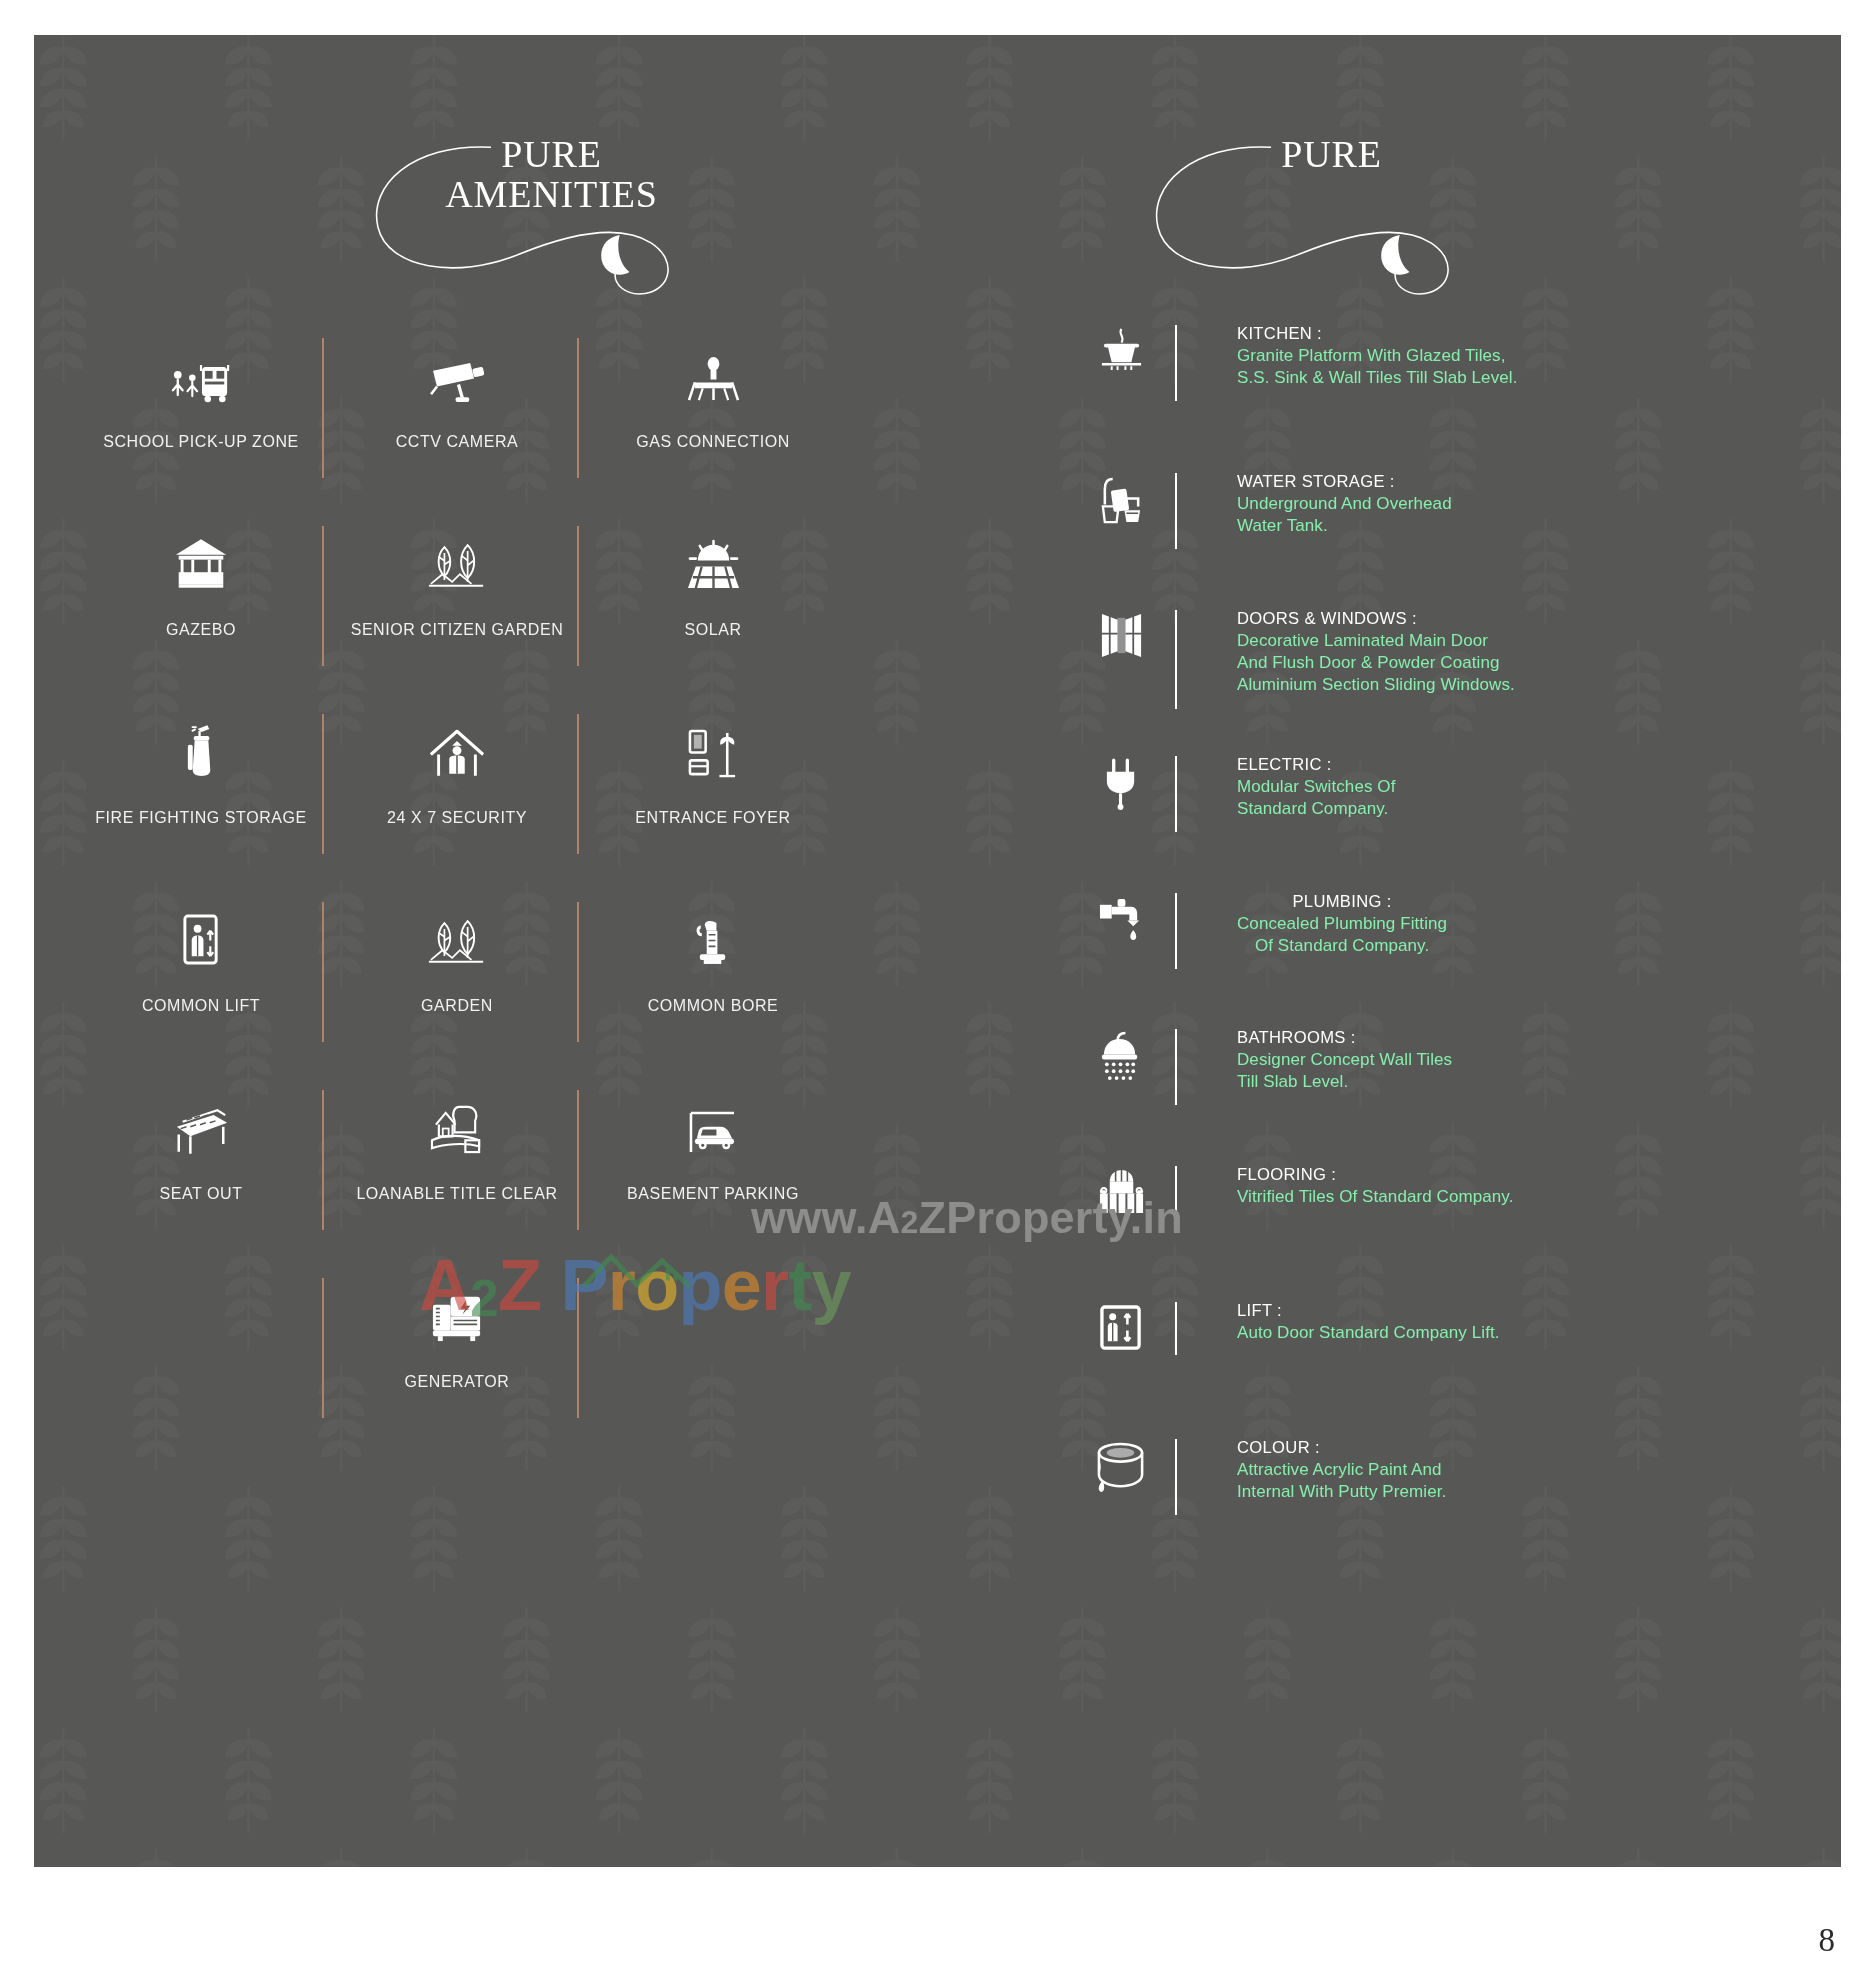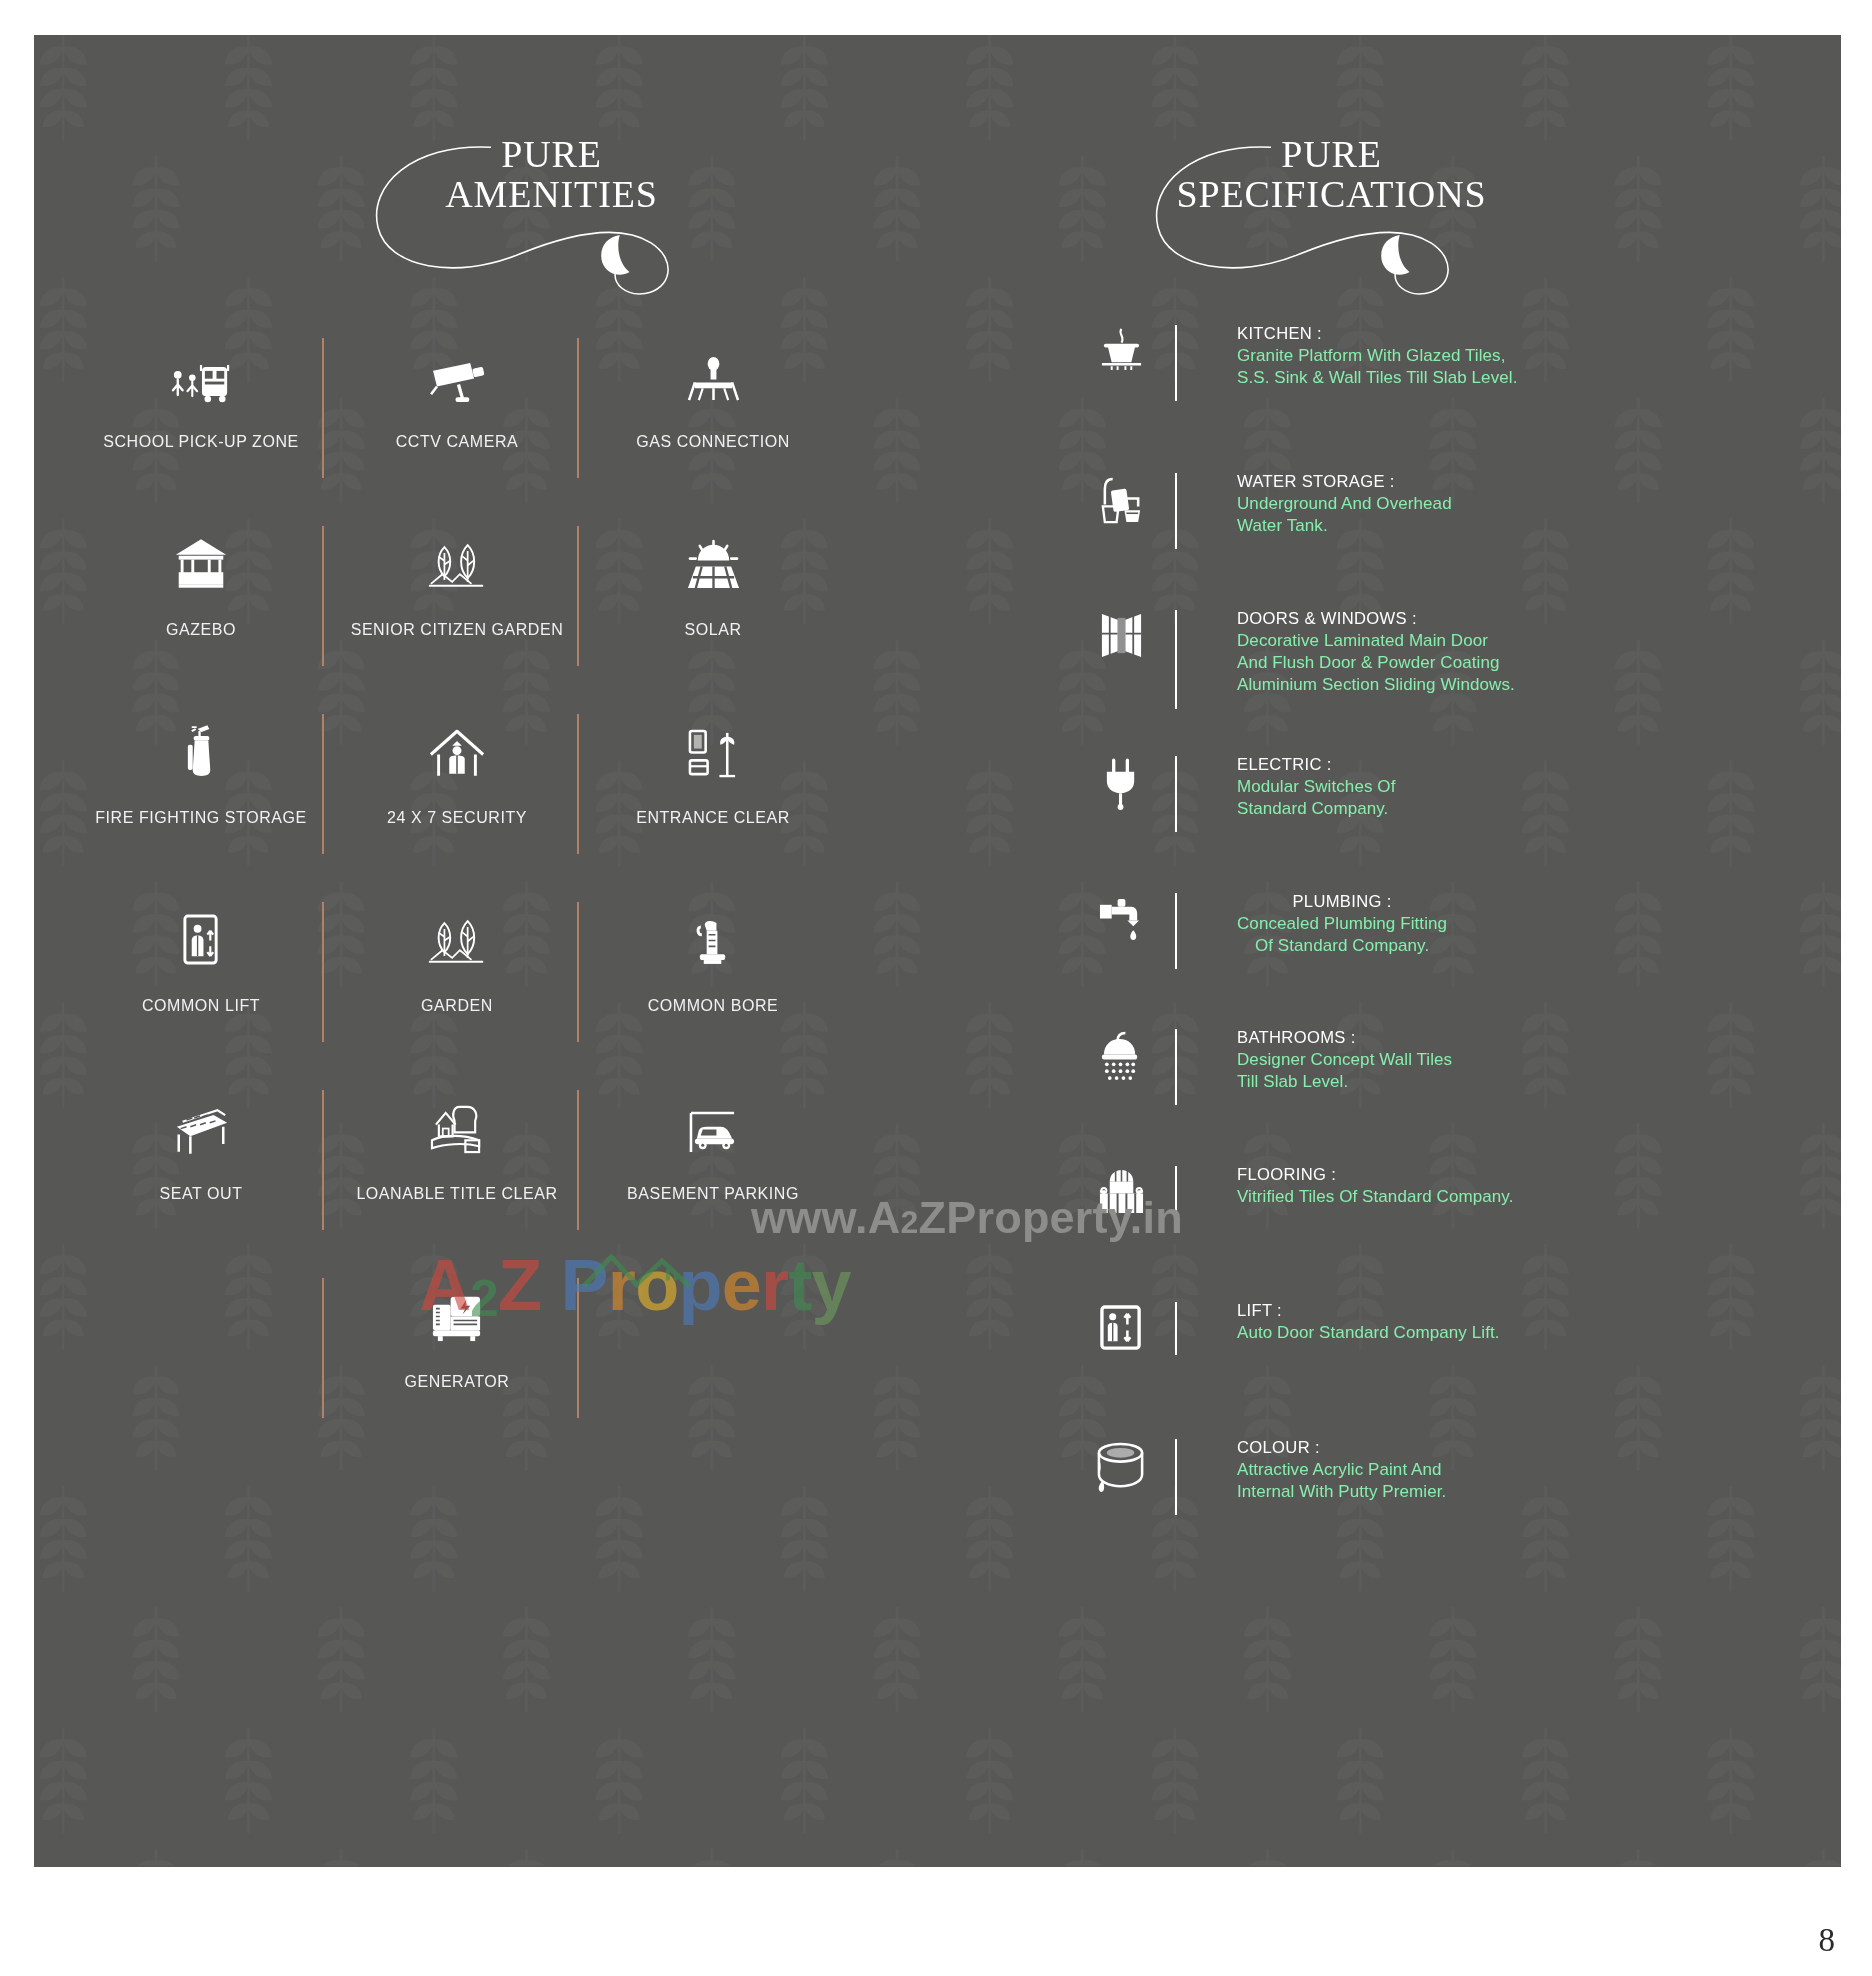--- a/index.html
+++ b/index.html
@@ -108,21 +108,20 @@
       </div>
     </div>
 
     <div class="head-block" id="head-specs">
       <svg class="swirl" width="449" height="195" viewBox="0 0 460 200">
         <path d="M168 30 C86 26 42 70 52 112 C62 154 132 166 196 140 C250 118 300 108 332 128 C360 146 352 176 326 180 C306 183 292 170 296 156" fill="none" stroke="#ffffff" stroke-width="1.6"></path>
         <path d="M300 120 C286 122 278 134 282 148 C286 160 300 164 310 158 C300 150 296 134 300 120Z" fill="#ffffff"></path>
       </svg>
       <div class="head-title" style="top:15.6px;">
         <div class="head-l1">PURE</div>
-        <div class="head-l2">SPECIFICATIONS</div>
       </div>
     </div>
 
     <div id="amenities">
         <div class="am-row">
           <div class="am-cell">
             <div class="am-icon">
               <svg width="60" height="41" viewBox="0 0 62 42">
                 <circle cx="7" cy="12" r="4" fill="#ffffff"></circle>
                 <path d="M7 17 L7 33 M7 22 L2 28 M7 22 L12 28" stroke="#ffffff" stroke-width="2.4" stroke-linecap="round"></path>
@@ -242,21 +241,21 @@
                 <rect x="4" y="4" width="16" height="22" rx="2" fill="none" stroke="#ffffff" stroke-width="2.6"></rect>
                 <rect x="8" y="8" width="8" height="14" fill="#ffffff" opacity=".55"></rect>
                 <rect x="4" y="34" width="18" height="14" rx="2" fill="none" stroke="#ffffff" stroke-width="2.6"></rect>
                 <path d="M4 40 L22 40" stroke="#ffffff" stroke-width="2.2"></path>
                 <path d="M42 6 L42 50" stroke="#ffffff" stroke-width="2.6"></path>
                 <path d="M42 10 C36 10 34 14 35 18 C39 17 42 14 42 10Z" fill="#ffffff"></path>
                 <path d="M42 10 C48 10 50 14 49 18 C45 17 42 14 42 10Z" fill="#ffffff"></path>
                 <path d="M34 50 L50 50" stroke="#ffffff" stroke-width="2.4"></path>
               </svg>
             </div>
-            <div class="am-label">ENTRANCE CLEAR</div>
+            <div class="am-label">ENTRANCE FOYER</div>
           </div>
           <div class="vdiv" style="left: 249px;"></div>
           <div class="vdiv" style="left: 504px;"></div>
         </div>
         <div class="am-row">
           <div class="am-cell">
             <div class="am-icon">
               <svg width="43" height="55" viewBox="0 0 44 56">
                 <rect x="5" y="3" width="32" height="48" rx="3" fill="none" stroke="#ffffff" stroke-width="3"></rect>
                 <circle cx="18" cy="16" r="4" fill="#ffffff"></circle>

